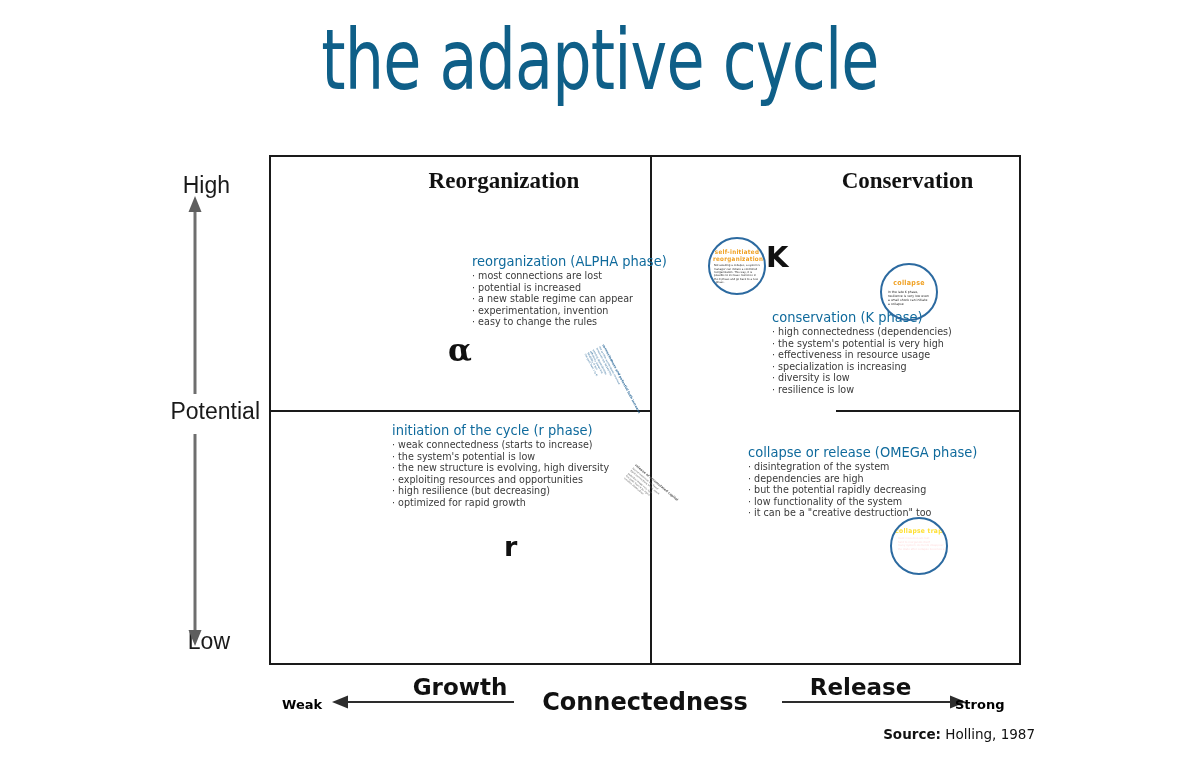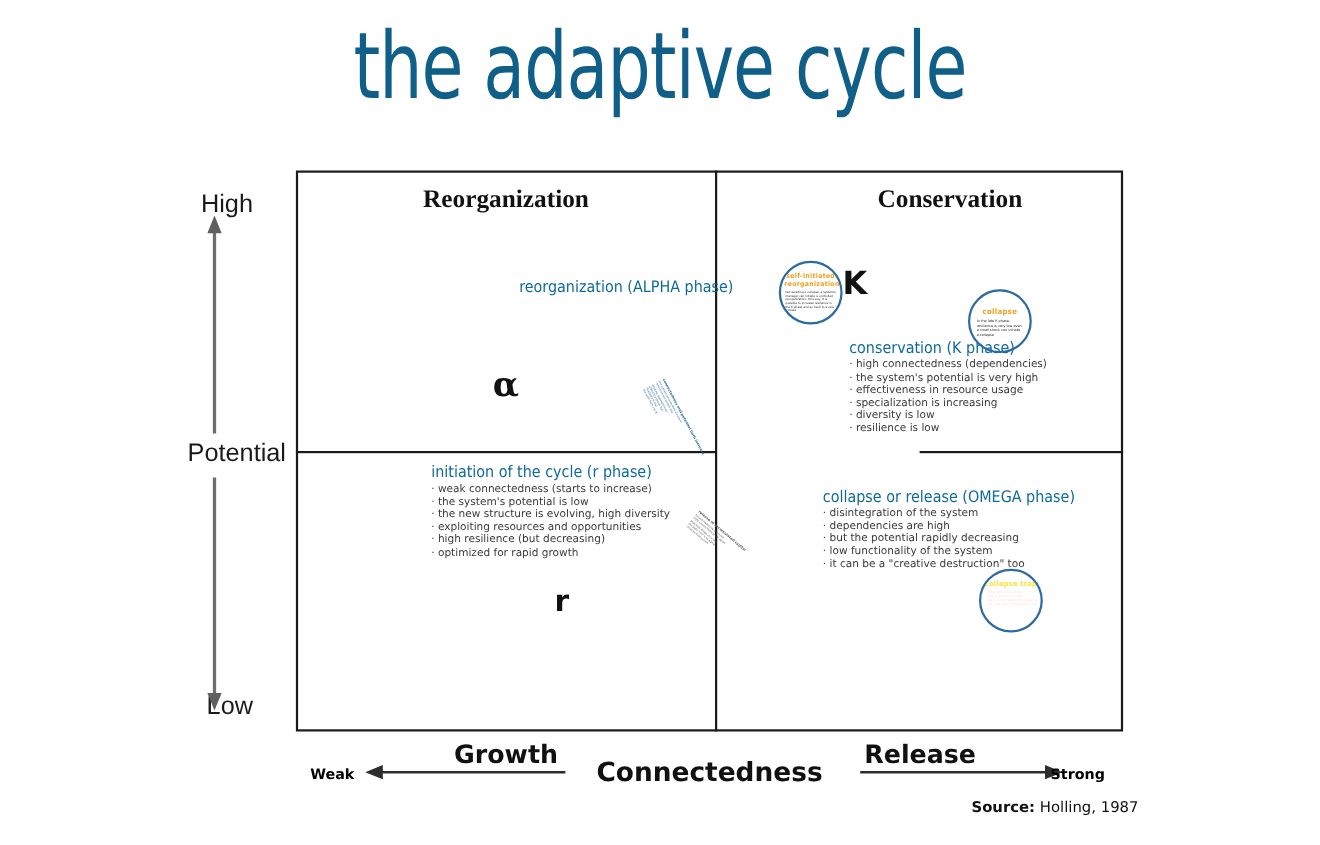--- a/index.html
+++ b/index.html
@@ -20,30 +20,30 @@
   #frame{
     position:absolute;left:269px;top:155px;width:752px;height:510px;
     border:2px solid #1a1a1a;box-sizing:border-box;background:#fff;
   }
   #vline{position:absolute;left:650px;top:155px;width:2px;height:510px;background:#1a1a1a;}
   #hline-left{position:absolute;left:269px;top:410px;width:382px;height:1.6px;background:#1a1a1a;}
   #hline-right{position:absolute;left:836px;top:410px;width:185px;height:1.6px;background:#1a1a1a;}
 
   .quad-serif{
     position:absolute;font-family:"Liberation Serif",serif;
-    font-weight:700;font-size:23px;text-align:center;color:#111;
+    font-weight:700;font-size:23px;text-align:center;color:#111;margin-left:44px;
   }
   .quad-sans{
     position:absolute;font-family:"DejaVu Sans","Liberation Sans",sans-serif;
     font-weight:700;font-size:23px;text-align:center;color:#111;margin-top:42px;
   }
   #q-reorg{left:269px;top:168px;width:382px;}
   #q-cons {left:652px;top:168px;width:423px;}
   #q-growth{left:269px;top:632px;width:382px;}
-  #q-release{left:652px;top:632px;width:369px;}
+  #q-release{left:676px;top:632px;width:369px;}
 
   
   .ax-lbl{
     position:absolute;font-family:"Liberation Sans",sans-serif;
     font-size:23px;color:#1a1a1a;text-align:right;
   }
   #lbl-high{left:130px;top:172px;width:100px;}
   #lbl-pot {left:100px;top:398px;width:160px;}
   #lbl-low {left:130px;top:628px;width:100px;}
   #vaxis{position:absolute;left:173px;top:196px;width:44px;height:450px;}
@@ -277,20 +277,27 @@
 <div id="lbl-conn">Connectedness</div>
 <div id="lbl-strong">Strong</div>
 
 <div id="source">
   <b>Source:</b>
   <span>Holling, 1987</span>
 </div>
 
 <div class="pblock" id="blk-alpha">
   <div class="ph">reorganization (ALPHA phase)</div>
+  <ul>
+    <li>most connections are lost</li>
+    <li>potential is increased</li>
+    <li>a new stable regime can appear</li>
+    <li>experimentation, invention</li>
+    <li>easy to change the rules</li>
+  </ul>
 </div>
 
 <div class="pblock" id="blk-r">
   <div class="ph">initiation of the cycle (r phase)</div>
   <ul>
     <li>weak connectedness (starts to increase)</li>
     <li>the system's potential is low</li>
     <li>the new structure is evolving, high diversity</li>
     <li>exploiting resources and opportunities</li>
     <li>high resilience (but decreasing)</li>

